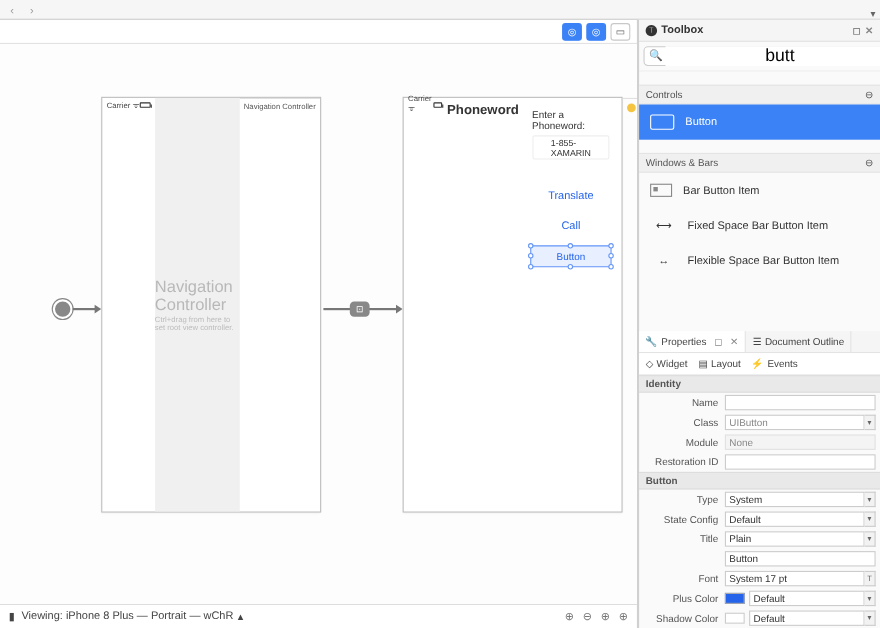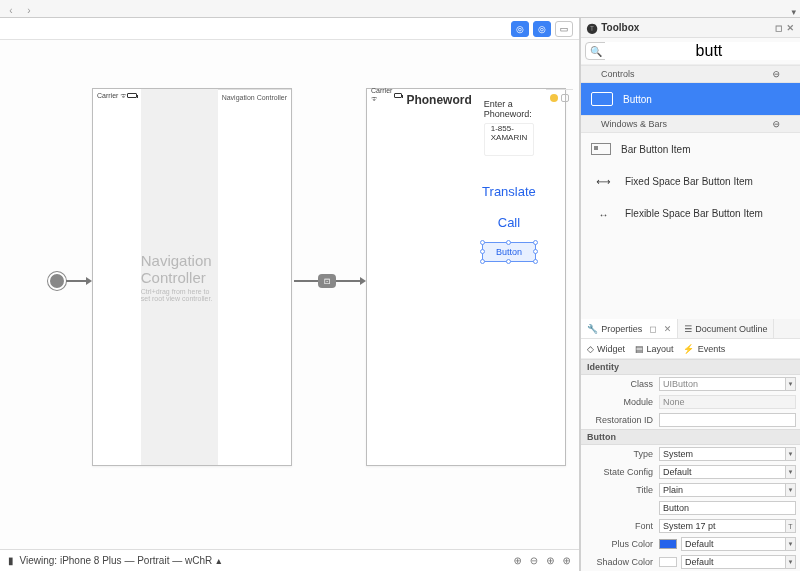--- a/index.html
+++ b/index.html
@@ -34,22 +34,22 @@
 .scenefooter { height: 16px; border-top: 1px solid #e0e0e0; display: flex; align-items: center; padding: 0 4px; font-size: 7px; color: #555; gap:3px; }
 
 #scene-nav { left: 92px; top: 48px; height: 378px; }
 #scene-nav .scenebody { background: #f0f0f0; display: flex; flex-direction: column; align-items: center; justify-content: center; }
 #scene-nav .nc-title { font-size: 15px; font-weight: 500; color: #b8b8b8; }
 #scene-nav .nc-sub { font-size: 7px; color: #bcbcbc; margin-top: 2px; }
 
 #scene-pw { left: 366px; top: 48px; height: 378px; }
 .navtitle { text-align: center; font-size: 12px; font-weight: 600; padding: 4px 0 6px; }
 .lbl { font-size: 9px; color: #333; padding: 10px 12px 4px; }
-.tf { margin: 0 12px; height: 33px; border: 1px solid #eee; border-radius: 2px; font-size: 8px; padding: 0 6px; display: flex; align-items: flex-start; color: #333; }
-.uibtn { text-align: center; font-size: 13px; color: #2563eb; padding: 8px 0; cursor: pointer; }
+.tf { margin: 0 12px; height: 22px; border: 1px solid #eee; border-radius: 2px; font-size: 8px; padding: 0 16px; display: flex; align-items: flex-end; color: #333; }
+.uibtn { text-align: center; font-size: 10px; color: #2563eb; padding: 8px 0; cursor: pointer; }
 .sel-btn { margin: 4px 10px 0; height: 20px; border: 1px solid #6495f7; background: #e8f0ff; border-radius: 2px; font-size: 9px; color: #2563eb; display: flex; align-items: center; justify-content: center; position: relative; }
 .handle { position: absolute; width: 5px; height: 5px; background: #fff; border: 1px solid #6495f7; border-radius: 50%; }
 .h-tl{top:-3px;left:-3px}.h-tr{top:-3px;right:-3px}.h-bl{bottom:-3px;left:-3px}.h-br{bottom:-3px;right:-3px}.h-t{top:-3px;left:calc(50% - 3px)}.h-b{bottom:-3px;left:calc(50% - 3px)}.h-l{left:-3px;top:calc(50% - 3px)}.h-r{right:-3px;top:calc(50% - 3px)}
 .warn{width:8px;height:8px;border-radius:50%;background:#f5c542;display:inline-block}
 
 
 #statusStrip { height: 22px; border-top: 1px solid #ddd; display: flex; align-items: center; padding: 0 8px; font-size: 10px; color: #444; }
 #statusStrip .zoomctl { margin-left: auto; display: flex; gap: 8px; color: #777; }
 
 
@@ -57,21 +57,21 @@
 .panelHeader { height: 20px; display: flex; align-items: center; padding: 0 6px; border-bottom: 1px solid #e0e0e0; font-size: 10px; font-weight: 600; background: #f5f5f5; }
 .panelHeader .spacer { flex: 1; }
 .pctl { font-size: 9px; color: #888; margin-left: 4px; cursor:pointer; }
 
 
 #searchRow { padding: 4px; display: flex; gap: 4px; align-items: center; border-bottom: 1px solid #eee; }
 #searchBox { flex: 1; display: flex; align-items: center; border: 1px solid #ccc; border-radius: 4px; height: 18px; padding: 0 4px; background: #fff; }
 #searchBox input { flex: 1; border: none; outline: none; font-size: 16px; text-align: center; }
 .mini { width: 16px; height: 16px; border: 1px solid #ccc; border-radius: 3px; display: flex; align-items: center; justify-content: center; font-size: 8px; color: #666; background: #fff; cursor:pointer; }
 
-.groupHdr { height: 18px; display: flex; align-items: center; padding: 0 20px; font-size: 9px; color: #555; background: #f0f0f0; border-top: 1px solid #e4e4e4; border-bottom: 1px solid #e4e4e4; }
+.groupHdr { height: 18px; display: flex; align-items: center; padding: 0 6px; font-size: 9px; color: #555; background: #f0f0f0; border-top: 1px solid #e4e4e4; border-bottom: 1px solid #e4e4e4; margin-top: 12px; }
 .groupHdr .spacer{flex:1}
 .tbItem { height: 32px; display: flex; align-items: center; gap: 10px; padding: 0 10px; font-size: 10px; cursor: pointer; }
 .tbItem.sel { background: #3b82f6; color: #fff; }
 .tbIcon { width: 22px; height: 14px; border: 1.5px solid #888; border-radius: 2px; }
 .tbItem.sel .tbIcon { border-color: #fff; }
 .barIcon { width: 20px; height: 12px; border: 1px solid #888; position:relative; }
 .barIcon::before{content:"";position:absolute;left:2px;top:2px;width:4px;height:4px;background:#888}
 .spaceIcon { width: 24px; letter-spacing: -1px; text-align: center; font-size: 10px; color:#333;}
 
 #toolboxItems { flex: 0 0 auto; }
@@ -242,20 +242,24 @@
         </div>
     </div>
     <div class="propSubTabs">
       <span>◇ <span>Widget</span></span>
       <span>▤ <span>Layout</span></span>
       <span>⚡ <span>Events</span></span>
     </div>
 
     <div class="secHdr">Identity</div>
     <div class="prow">
+        <div class="plabel">Name</div>
+        <div class="pfield"></div>
+      </div>
+    <div class="prow">
         <div class="plabel">Class</div>
         <div class="pfield">UIButton</div>
         <div class="pdrop">▾</div>
       </div>
     <div class="prow">
         <div class="plabel">Module</div>
         <div class="pfield ro">None</div>
       </div>
     <div class="prow">
         <div class="plabel">Restoration ID</div>

